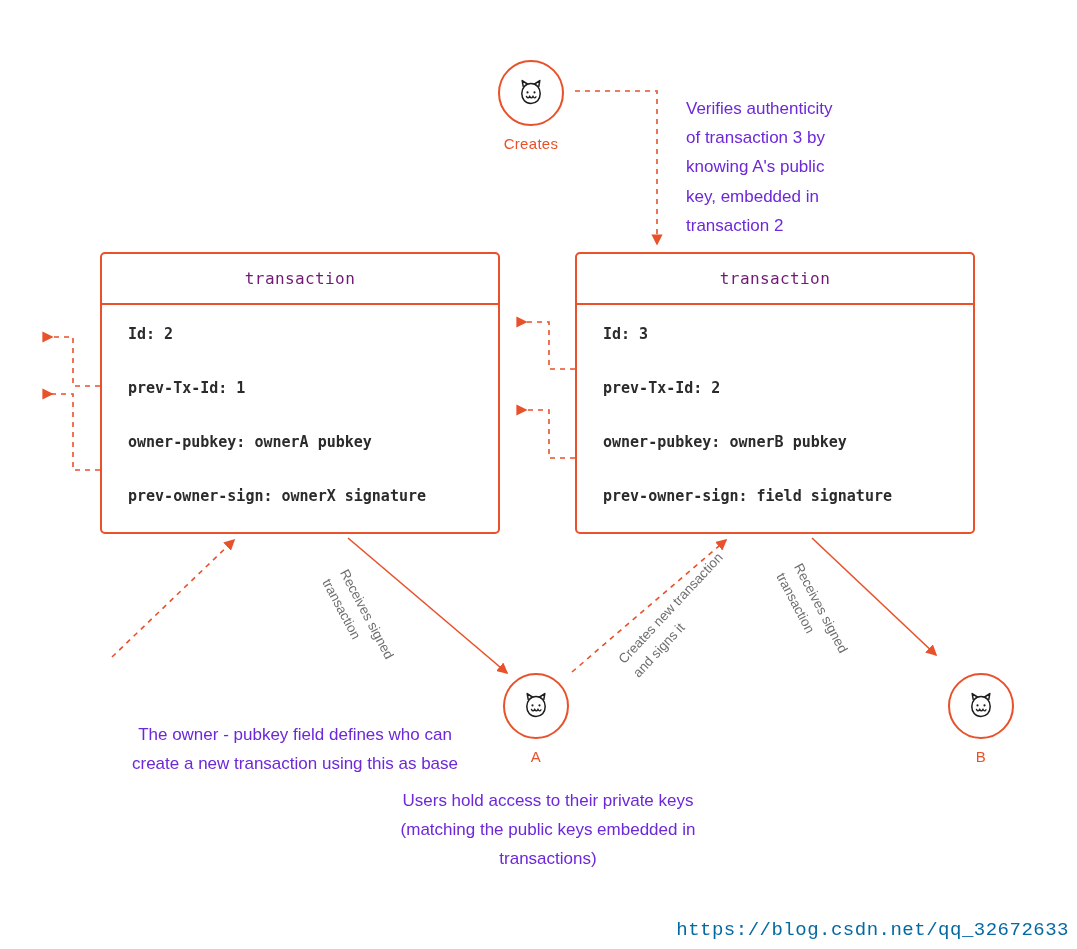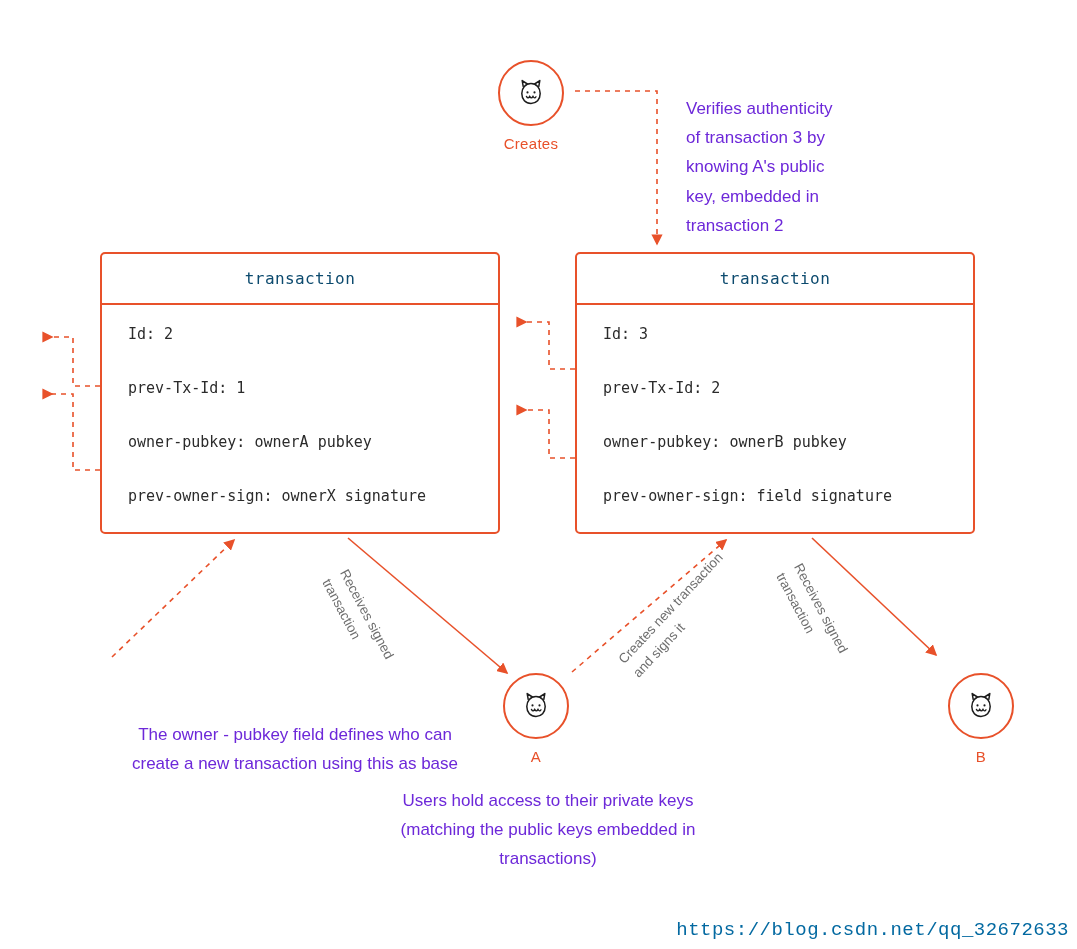--- a/index.html
+++ b/index.html
@@ -43,26 +43,27 @@
   .tx-header {
     height: 49px;
     border-bottom: 2px solid #E8512A;
     display: flex;
     align-items: center;
     justify-content: center;
   }
   .tx-title {
     font-family: "DejaVu Sans Mono", "Liberation Mono", monospace;
     font-size: 16px;
-    color: #0c4a6e;
+    color: #701a75;
     letter-spacing: 0.4px;
     text-align: center;
   }
   .tx-body {
     padding: 22px 0 0 26px;
+    font-weight: bold;
   }
   .tx-field {
     font-family: "DejaVu Sans Mono", "Liberation Mono", monospace;
     font-size: 15px;
     color: #2b2b2b;
     line-height: 1;
     margin-bottom: 39px;
     white-space: pre;
   }
 

